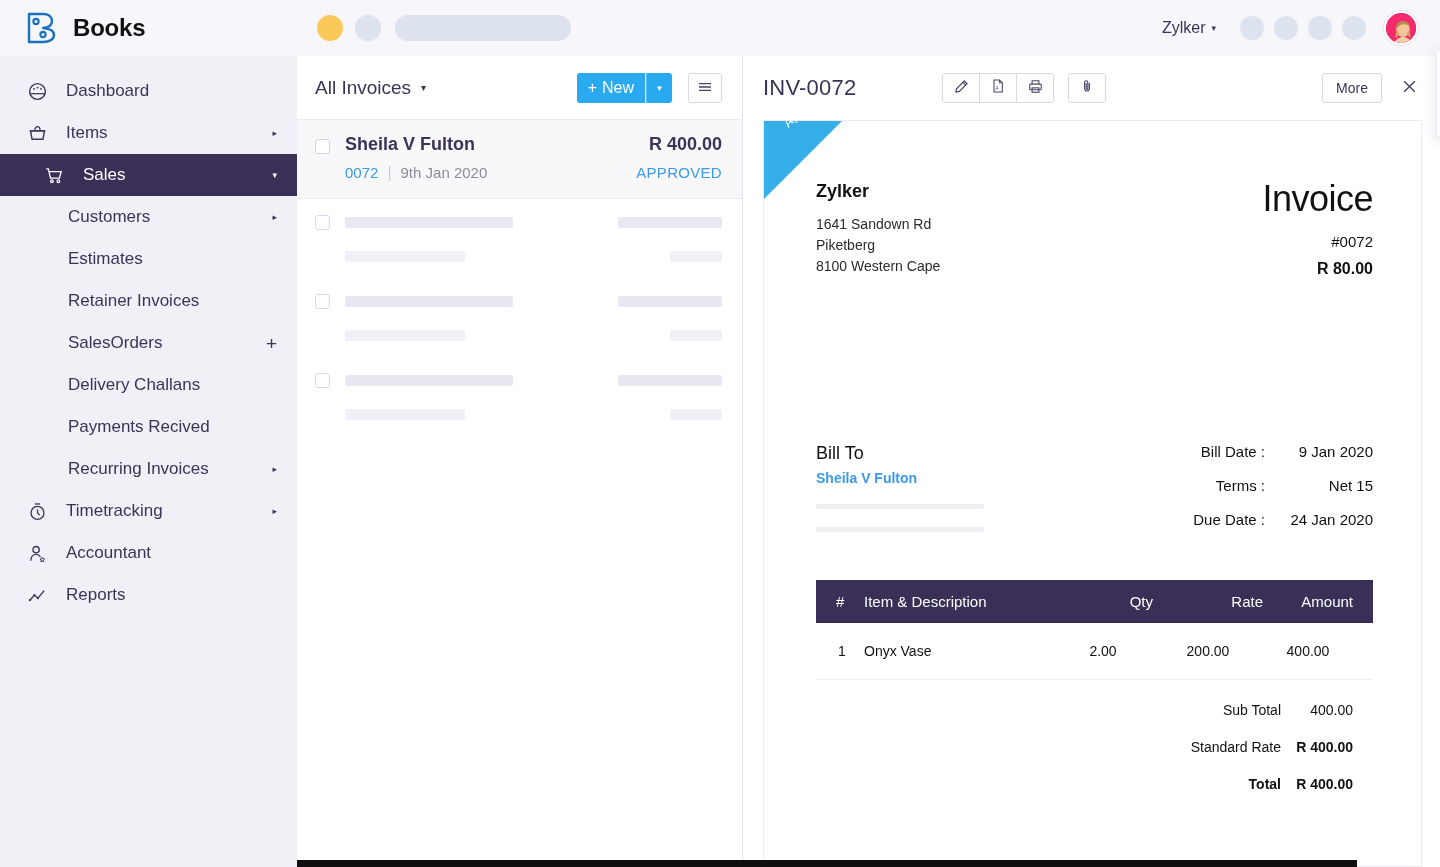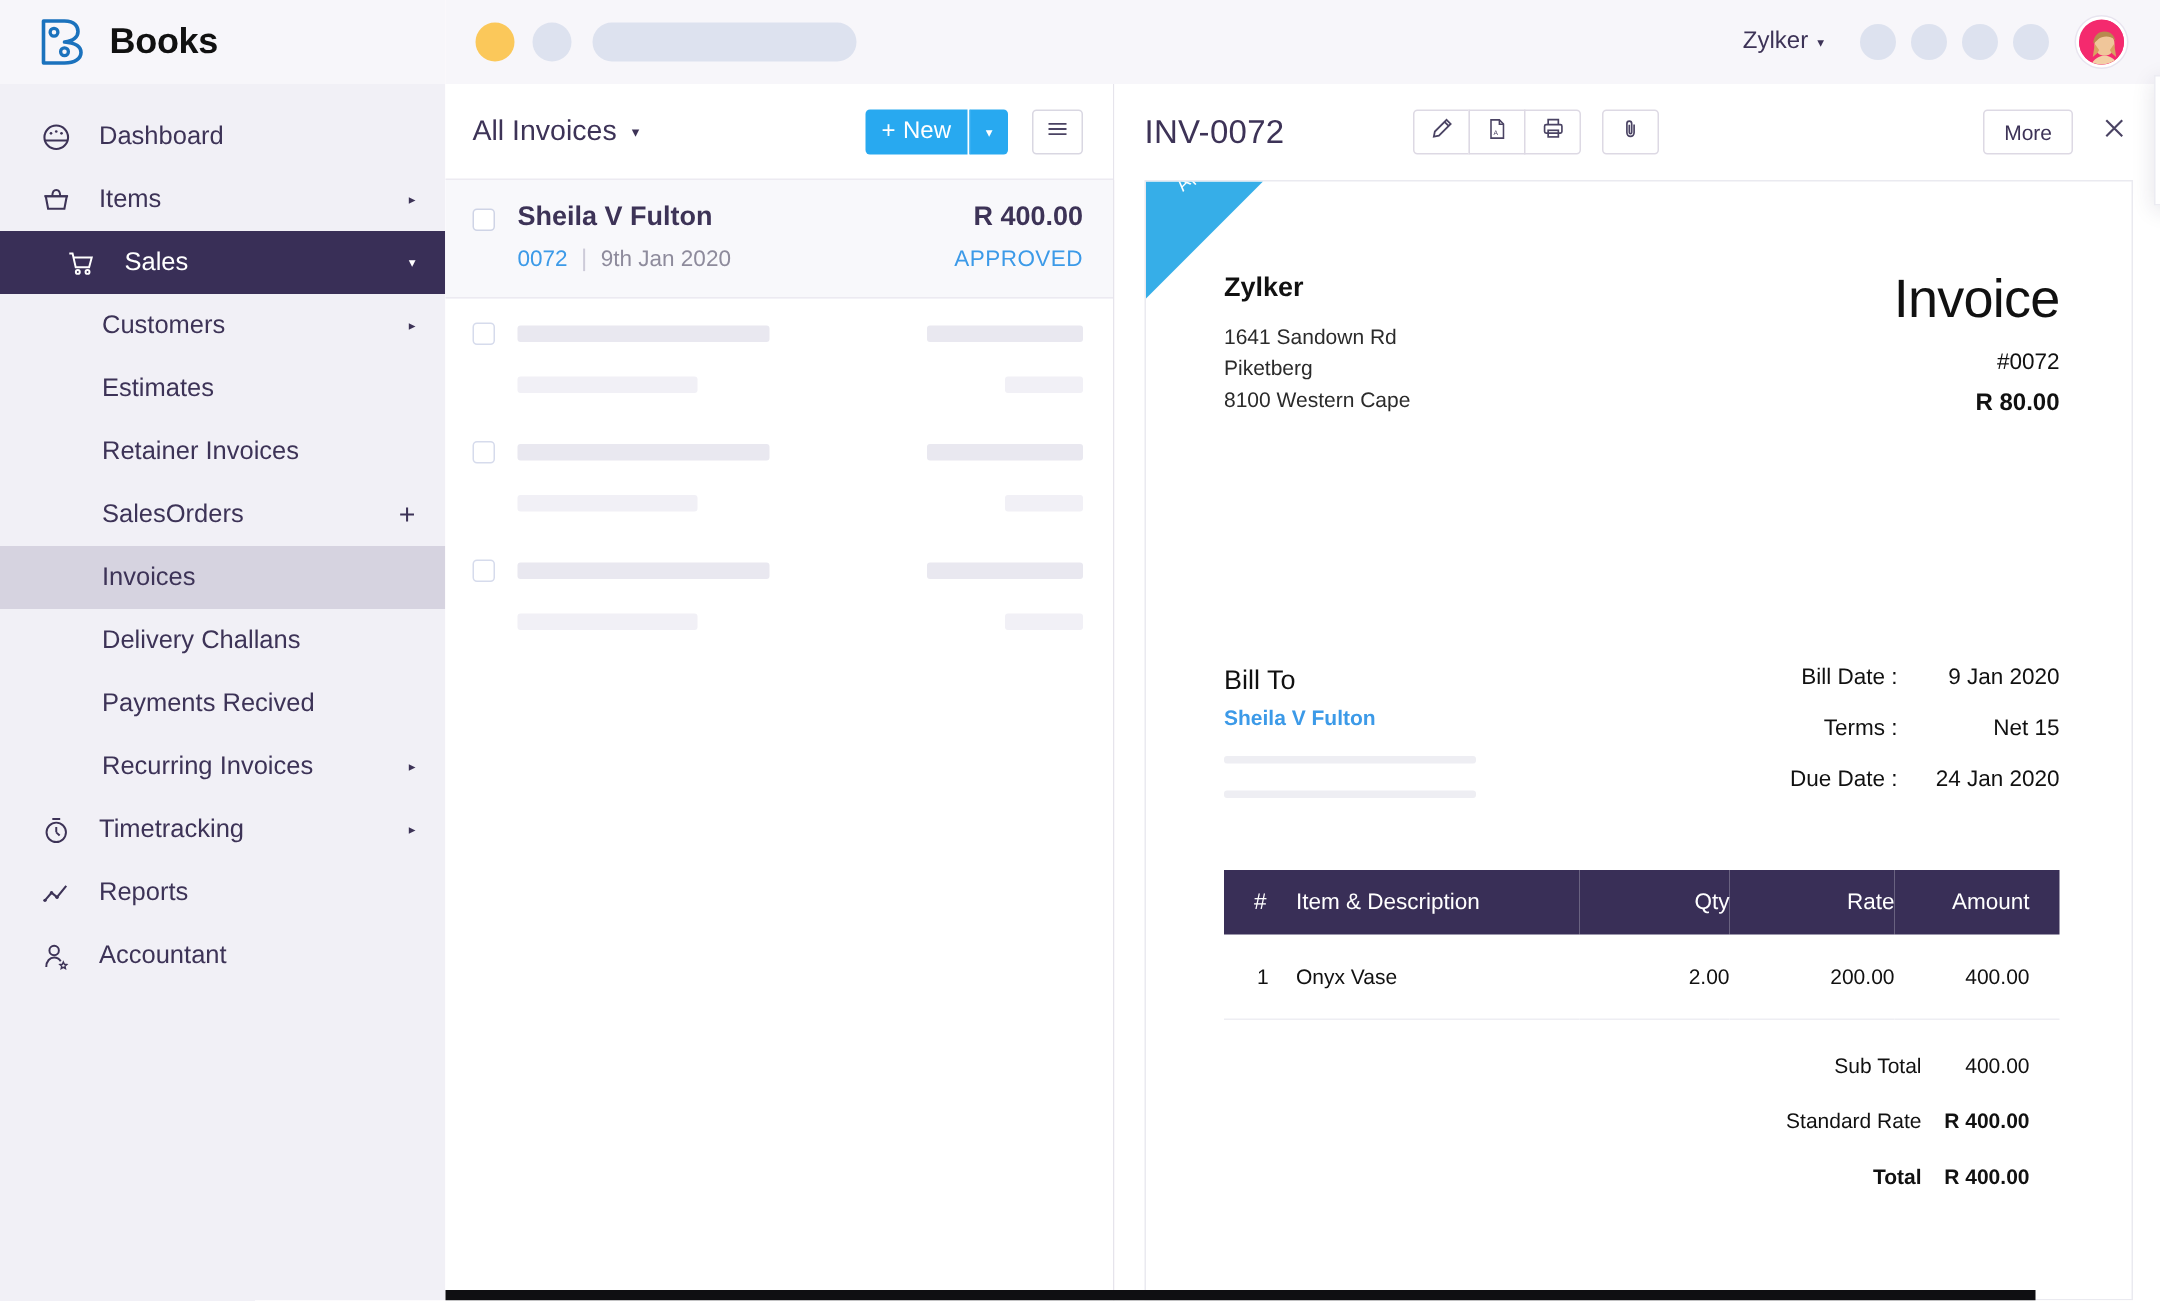--- a/index.html
+++ b/index.html
@@ -285,21 +285,21 @@
   .items-table thead th {
     background: #392f57; color: #fff; font-weight: normal;
     font-size: 15px; padding: 13px 0; text-align: right;
   }
   .items-table thead th.c-idx { text-align: left; padding-left: 20px; width: 48px; }
   .items-table thead th.c-desc { text-align: left; width: auto; }
   .items-table thead th.c-qty { width: 100px; }
   .items-table thead th.c-rate { width: 110px; }
   .items-table thead th.c-amt { width: 110px; padding-right: 20px; }
   .items-table tbody td {
-    font-size: 14px; color: #111; padding: 20px 0 20px 0; text-align: right;
+    font-size: 14px; color: #111; padding: 20px 0 20px 0; text-align: center;
     border-bottom: 1px solid #eeeef3;
   }
   .items-table tbody td.c-idx { text-align: left; padding-left: 22px; }
   .items-table tbody td.c-desc { text-align: left; }
   .items-table tbody td.c-amt { padding-right: 20px; }
 
   .totals { margin-top: 22px; display: flex; flex-direction: column; align-items: flex-end; }
   .tot-row { display: flex; align-items: baseline; margin-bottom: 21px; }
   .tot-lbl { font-size: 14px; color: #111; text-align: right; width: 200px; }
   .tot-val { font-size: 14px; color: #111; text-align: right; width: 92px; padding-right: 20px; }
@@ -378,23 +378,20 @@
       <div class="nav-item sub">
         <span class="lbl">Estimates</span>
       </div>
       <div class="nav-item sub">
         <span class="lbl">Retainer Invoices</span>
       </div>
       <div class="nav-item sub">
         <span class="lbl">SalesOrders</span>
         <span class="plus">+</span>
       </div>
-      <div class="nav-item sub selected">
-        <span class="lbl">Invoices</span>
-      </div>
       <div class="nav-item sub">
         <span class="lbl">Delivery Challans</span>
       </div>
       <div class="nav-item sub">
         <span class="lbl">Payments Recived</span>
       </div>
       <div class="nav-item sub">
         <span class="lbl">Recurring Invoices</span>
         <span class="arrow">▸</span>
       </div>
@@ -403,43 +400,43 @@
       <div class="nav-item">
         <span class="ico">
           <svg viewBox="0 0 24 24" width="21" height="21" fill="none" stroke="#3d3357" stroke-width="1.5">
             <circle cx="12" cy="13.6" r="7.4"></circle>
             <path d="M12 13.6 V9.6 M12 13.6 L14.6 16"></path>
             <path d="M9 3.4 H15"></path>
           </svg>
         </span>
         <span class="lbl">Timetracking</span>
         <span class="arrow">▸</span>
+      </div>
+
+      <div class="nav-item">
+        <span class="ico">
+          <svg viewBox="0 0 24 24" width="21" height="21" fill="none" stroke="#3d3357" stroke-width="1.5">
+            <circle cx="10.4" cy="7.6" r="3.6"></circle>
+            <path d="M4.4 20.2 C4.4 15.6 7.2 13 10.4 13 C12.4 13 14.2 14 15.4 15.8"></path>
+            <path d="M17.4 16.4 l.8 1.7 1.8.2-1.4 1.3.4 1.8-1.6-.9-1.6.9.4-1.8-1.4-1.3 1.8-.2z" stroke-width="1.1"></path>
+          </svg>
+        </span>
+        <span class="lbl">Accountant</span>
       </div>
 
       <div class="nav-item">
         <span class="ico">
           <svg viewBox="0 0 24 24" width="21" height="21" fill="none" stroke="#3d3357" stroke-width="1.6">
             <path d="M3.4 17.4 L8.4 11.6 L12.6 15 L19.6 6.4"></path>
             <circle cx="3.4" cy="17.4" r="1.3" fill="#3d3357" stroke="none"></circle>
             <circle cx="8.4" cy="11.6" r="1.3" fill="#3d3357" stroke="none"></circle>
             <circle cx="12.6" cy="15" r="1.3" fill="#3d3357" stroke="none"></circle>
           </svg>
         </span>
         <span class="lbl">Reports</span>
-      </div>
-
-      <div class="nav-item">
-        <span class="ico">
-          <svg viewBox="0 0 24 24" width="21" height="21" fill="none" stroke="#3d3357" stroke-width="1.5">
-            <circle cx="10.4" cy="7.6" r="3.6"></circle>
-            <path d="M4.4 20.2 C4.4 15.6 7.2 13 10.4 13 C12.4 13 14.2 14 15.4 15.8"></path>
-            <path d="M17.4 16.4 l.8 1.7 1.8.2-1.4 1.3.4 1.8-1.6-.9-1.6.9.4-1.8-1.4-1.3 1.8-.2z" stroke-width="1.1"></path>
-          </svg>
-        </span>
-        <span class="lbl">Accountant</span>
       </div>
 
     </nav>
   </aside>
 
   <section class="main">
 
     <header class="topbar">
       <span class="ph-circle ph-yellow"></span>
       <span class="ph-circle ph-grey"></span>

